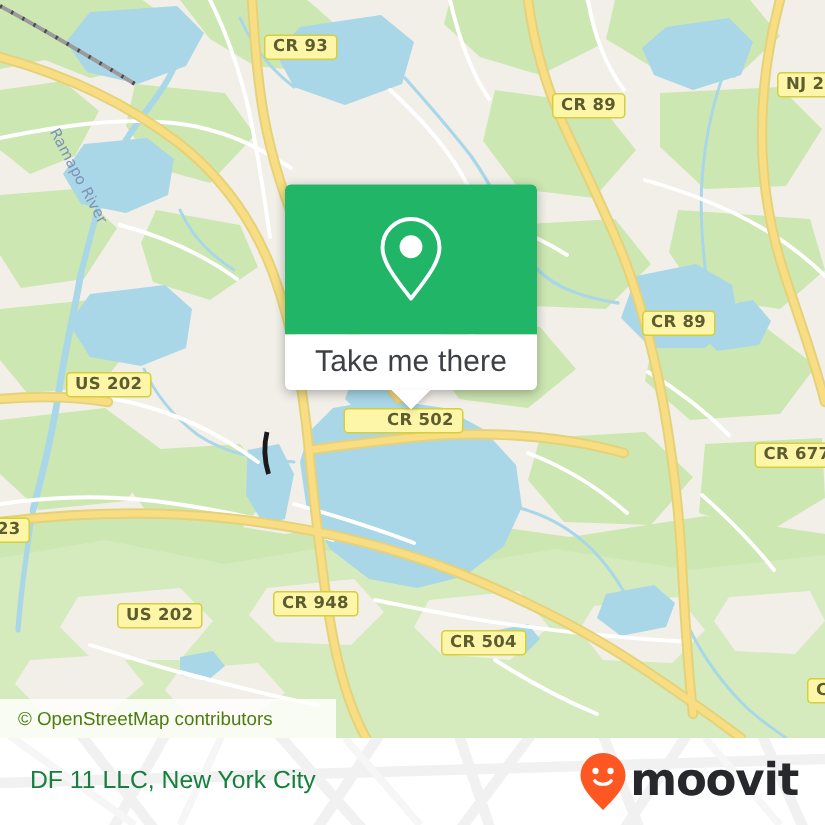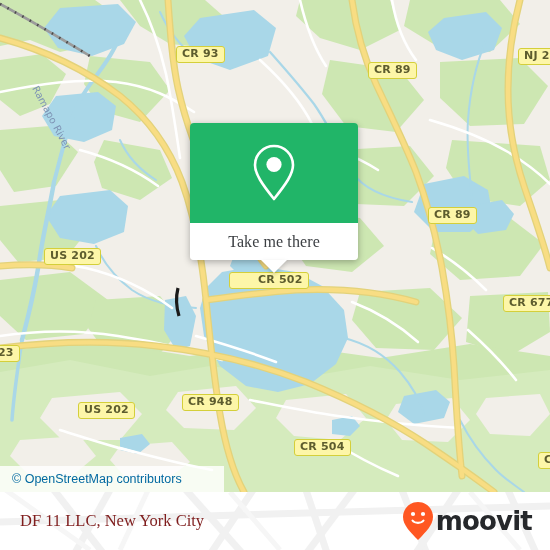--- a/index.html
+++ b/index.html
@@ -82,22 +82,22 @@
     background: #ffffff;
     height: 37px;
     border-radius: 0 0 4px 4px;
     display: flex;
     align-items: center;
     justify-content: center;
     position: relative;
   }
   #card-foot-label {
     color: #3d4044;
-    font-family: Liberation Serif, serif;
-    font-size: 16px;
+    font-family: Liberation Sans, sans-serif;
+    font-size: 20px;
     letter-spacing: 0.1px;
   }
   #card-tail {
     position: absolute;
     left: 50%;
     top: 100%;
     margin-left: -13px;
     width: 0; height: 0;
     border-left: 13px solid transparent;
     border-right: 13px solid transparent;
@@ -113,57 +113,57 @@
     height: 26px;
     width: 224px;
     background: rgba(255,255,255,0.82);
     display: flex;
     align-items: center;
     z-index: 30;
   }
   #attribution span {
     font-family: "Liberation Sans", sans-serif;
     font-size: 12.5px;
-    color: #0369a1;
+    color: #4d7c0f;
     padding-left: 12px;
   }
 
   
   #footer {
     position: absolute;
     left: 0;
     top: 492px;
     width: 550px;
     height: 58px;
     background: #ffffff;
     overflow: hidden;
   }
   #footer-bg { position: absolute; left:0; top:0; }
   #footer-title {
     position: absolute;
     left: 20px;
     top: 50%;
     transform: translateY(-50%);
-    font-family: Liberation Serif, serif;
+    font-family: Liberation Sans, sans-serif;
     font-size: 16.5px;
-    color: #7f1d1d;
+    color: #15803d;
     white-space: nowrap;
     text-align: right;
   }
   #logo {
     position: absolute;
     right: 18px;
     top: 50%;
     transform: translateY(-50%);
     display: flex;
     align-items: center;
   }
   #logo-word {
     font-family: "DejaVu Sans", sans-serif;
-    font-size: 26px;
+    font-size: 30px;
     font-weight: bold;
     color: #26282b;
     letter-spacing: -0.8px;
     margin-left: 2px;
     line-height: 30px;
   }
 </style>
 </head>
 <body>
 
@@ -320,31 +320,31 @@
           <path d="M0,4 C30,20 60,38 90,56" stroke="#9b9b9b" stroke-width="2.6"></path>
           <path d="M0,4 C30,20 60,38 90,56" stroke="#4a4a4a" stroke-width="2.6" stroke-dasharray="1.5 7"></path>
         </g>
 
         <path d="M178,288 C176,296 176,306 179,316" stroke="#1a1a1a" stroke-width="3.2" fill="none"></path>
       </g>
     </svg>
 
     <div class="river-label" style="left:40px; top:84px; transform: rotate(62deg);">Ramapo River</div>
 
-    <div class="shield" style="left:176px; top:46px;">CR 93</div>
+    <div class="shield" style="left:176px; top:23px;">CR 93</div>
     <div class="shield" style="left:368px; top:62px;">CR 89</div>
     <div class="shield" style="left:518px; top:48px;">NJ 20</div>
     <div class="shield" style="left:428px; top:207px;">CR 89</div>
     <div class="shield" style="left:44px; top:248px;">US 202</div>
     <div class="shield" style="left:503px; top:295px;">CR 677</div>
     <div class="shield" style="left:229px; top:272px;padding-left:28px;">CR 502</div>
     <div class="shield" style="left:-8px; top:345px;">23</div>
     <div class="shield" style="left:182px; top:394px;">CR 948</div>
     <div class="shield" style="left:78px; top:402px;">US 202</div>
-    <div class="shield" style="left:294px; top:439px;">CR 504</div>
+    <div class="shield" style="left:294px; top:420px;">CR 504</div>
     <div class="shield" style="left:538px; top:452px;">C</div>
 
     <div id="attribution">
       <span>© OpenStreetMap contributors</span>
     </div>
   </div>
 
   <div id="card">
     <div id="card-green">
       <svg width="52" height="62" viewBox="0 0 52 62">

